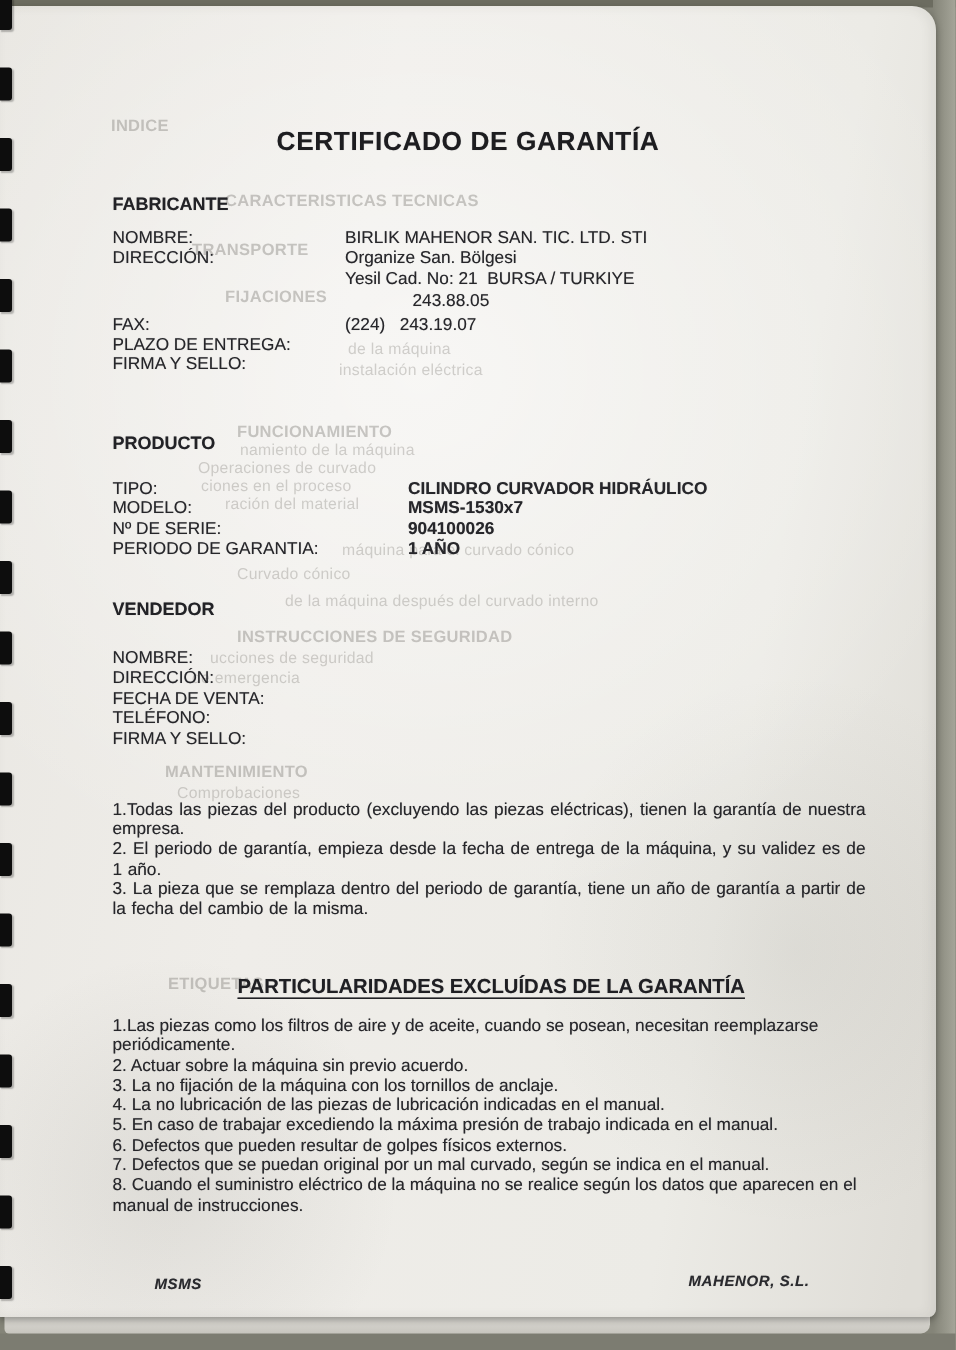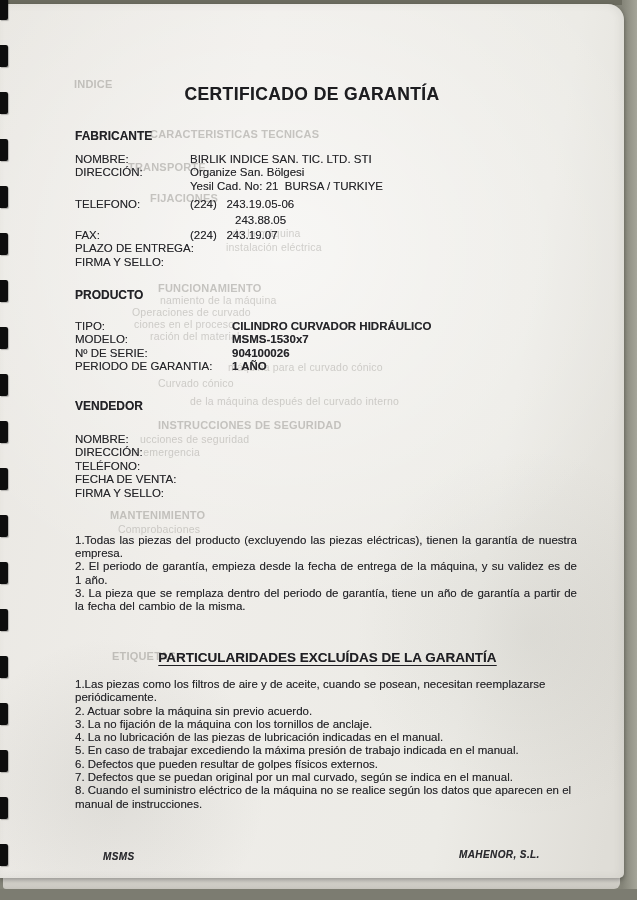--- a/index.html
+++ b/index.html
@@ -29,21 +29,21 @@
   .hole{width:8px;height:22px;background:#0d0d0d;border-radius:0 2px 2px 0;
     box-shadow:1px 1px 1px rgba(0,0,0,0.25);}
   .content{position:absolute;inset:0;z-index:5;color:#26262a;font-size:11.5px;
     text-shadow:0 0 0.5px rgba(40,40,45,0.45);}
   .abs{position:absolute;}
   .doc-title{left:0;top:84px;width:624px;text-align:center;font-size:17.5px;font-weight:bold;
     letter-spacing:0.4px;color:#1d1d20;}
   .sec{position:absolute;left:75px;}
   .sec-heading{font-weight:bold;font-size:12px;color:#222226;}
   .rows{margin-top:10px;}
-  .row{display:flex;line-height:13.4px;white-space:pre;}
+  .row{display:flex;line-height:13.4px;white-space:pre;gap:40px;}
   .row .lbl{flex:0 0 115px;}
   .row .val{white-space:pre;}
   .p-rows .lbl{flex:0 0 157px;}
   .p-rows .val{font-weight:bold;}
   .mt5{margin-top:5px;}
   .mt2{margin-top:2px;}
   .indent45{padding-left:45px;text-align:right;}
   .center-heading{font-weight:bold;font-size:14px;text-align:center;color:#1f1f23;
     text-decoration:underline;text-underline-offset:2.5px;}
   .center-heading.small{font-size:13.5px;}
@@ -109,24 +109,23 @@
 <span class="ghost" style="left:118px;top:523px;">Comprobaciones</span>
 <span class="ghost b" style="left:112px;top:650px;">ETIQUETAS</span>
 
 <div class="content">
 
   <div class="abs doc-title">CERTIFICADO DE GARANTÍA</div>
 
   <div class="sec" style="top:129px;">
     <div class="sec-heading">FABRICANTE</div>
     <div class="rows">
-      <div class="row"><span class="lbl">NOMBRE:</span><span class="val">BIRLIK INDICE SAN. TIC. LTD. STI</span></div>
+      <div class="row"><span class="lbl">NOMBRE:</span><span class="val">BIRLIK MAHENOR SAN. TIC. LTD. STI</span></div>
       <div class="row"><span class="lbl">DIRECCIÓN:</span><span class="val">Organize San. Bölgesi</span></div>
       <div class="row"><span class="lbl"></span><span class="val">Yesil Cad. No: 21  BURSA / TURKIYE</span></div>
-      <div class="row mt5"><span class="lbl">TELEFONO:</span><span class="val">(224)   243.19.05-06</span></div>
       <div class="row mt2"><span class="lbl"></span><span class="val indent45">243.88.05</span></div>
       <div class="row mt2"><span class="lbl">FAX:</span><span class="val">(224)   243.19.07</span></div>
       <div class="row"><span class="lbl" style="flex-basis:200px;">PLAZO DE ENTREGA:</span><span class="val"></span></div>
       <div class="row"><span class="lbl" style="flex-basis:200px;">FIRMA Y SELLO:</span><span class="val"></span></div>
     </div>
   </div>
 
   <div class="sec" style="top:288px;">
     <div class="sec-heading">PRODUCTO</div>
     <div class="rows p-rows" style="margin-top:18px;">
@@ -135,22 +134,22 @@
       <div class="row"><span class="lbl">Nº DE SERIE:</span><span class="val">904100026</span></div>
       <div class="row"><span class="lbl">PERIODO DE GARANTIA:</span><span class="val">1 AÑO</span></div>
     </div>
   </div>
 
   <div class="sec" style="top:399px;">
     <div class="sec-heading">VENDEDOR</div>
     <div class="rows" style="margin-top:20px;">
       <div class="row"><span class="lbl" style="flex-basis:180px;">NOMBRE:</span></div>
       <div class="row"><span class="lbl" style="flex-basis:180px;">DIRECCIÓN:</span></div>
+      <div class="row"><span class="lbl" style="flex-basis:180px;">FECHA DE VENTA:</span></div>
       <div class="row"><span class="lbl" style="flex-basis:180px;">TELÉFONO:</span></div>
-      <div class="row"><span class="lbl" style="flex-basis:180px;">FECHA DE VENTA:</span></div>
       <div class="row"><span class="lbl" style="flex-basis:180px;">FIRMA Y SELLO:</span></div>
     </div>
   </div>
 
   <div class="sec" style="top:513px;width:502px;">
     <div class="paras">
       <p>1.Todas las piezas del producto (excluyendo las piezas eléctricas), tienen la garantía de nuestra empresa.</p>
       <p>2. El periodo de garantía, empieza desde la fecha de entrega de la máquina, y su validez es de 1 año.</p>
       <p>3. La pieza que se remplaza dentro del periodo de garantía, tiene un año de garantía a partir de la fecha del cambio de la misma.</p>
     </div>

